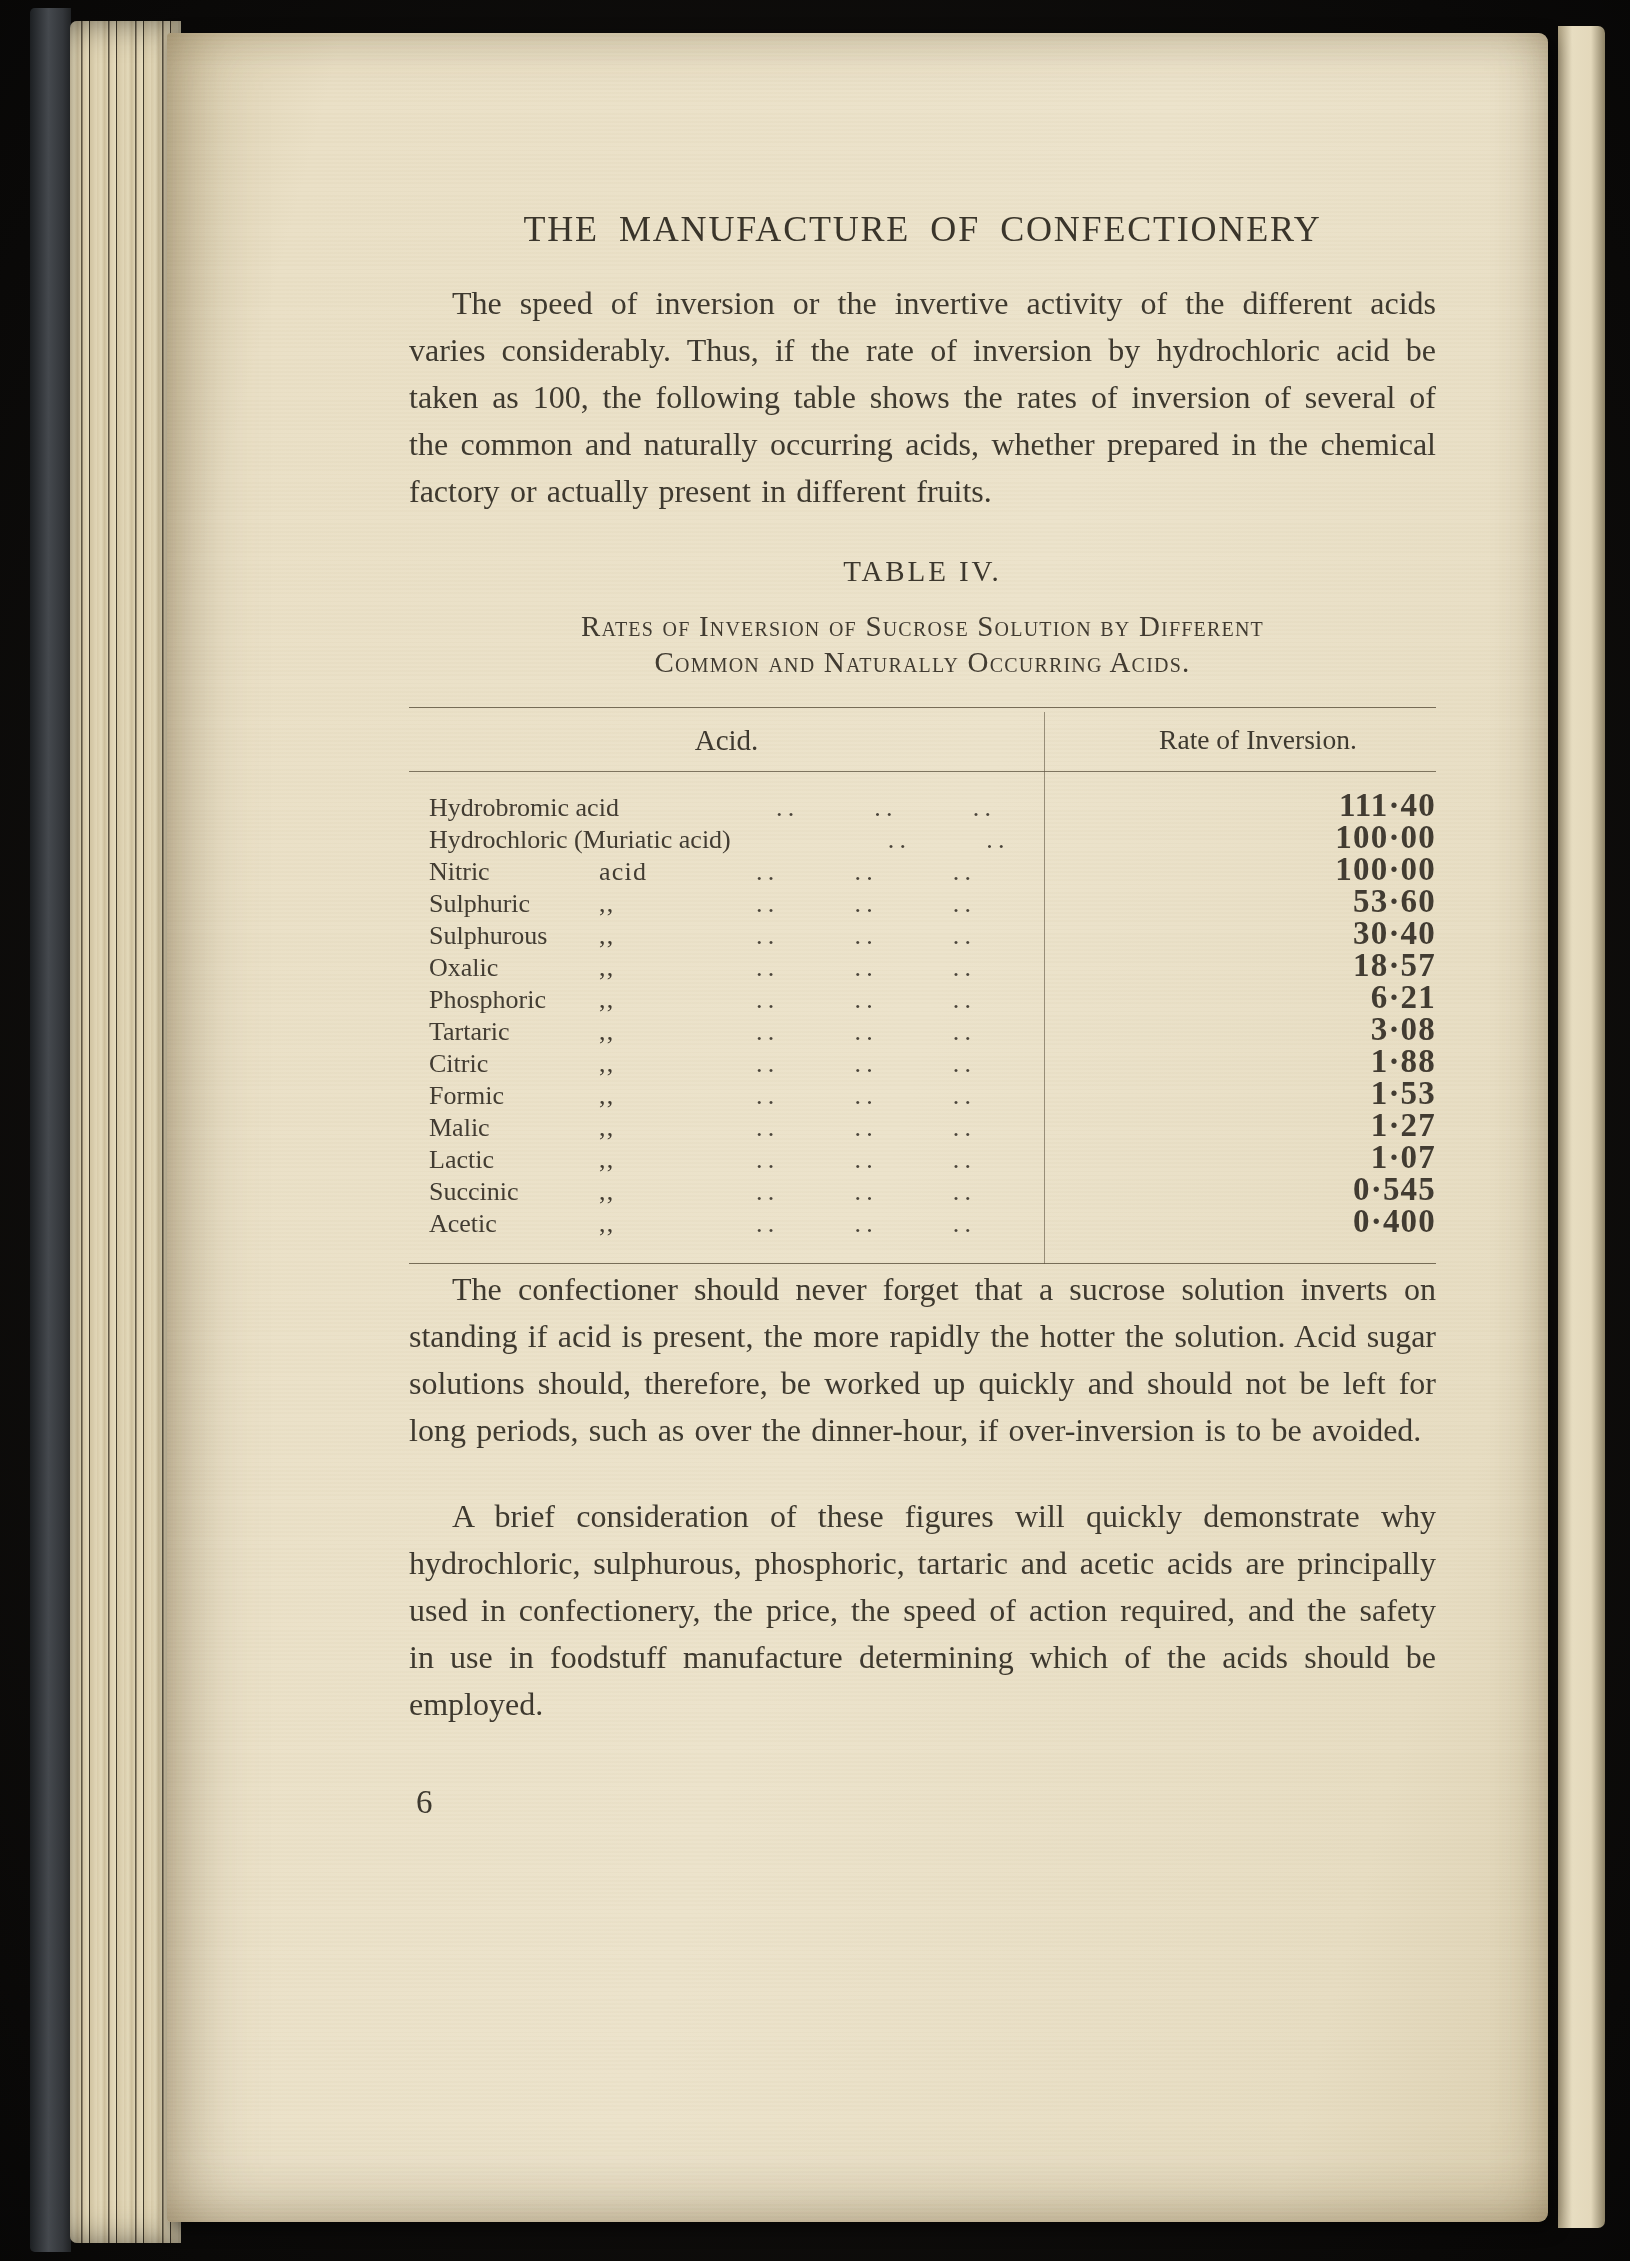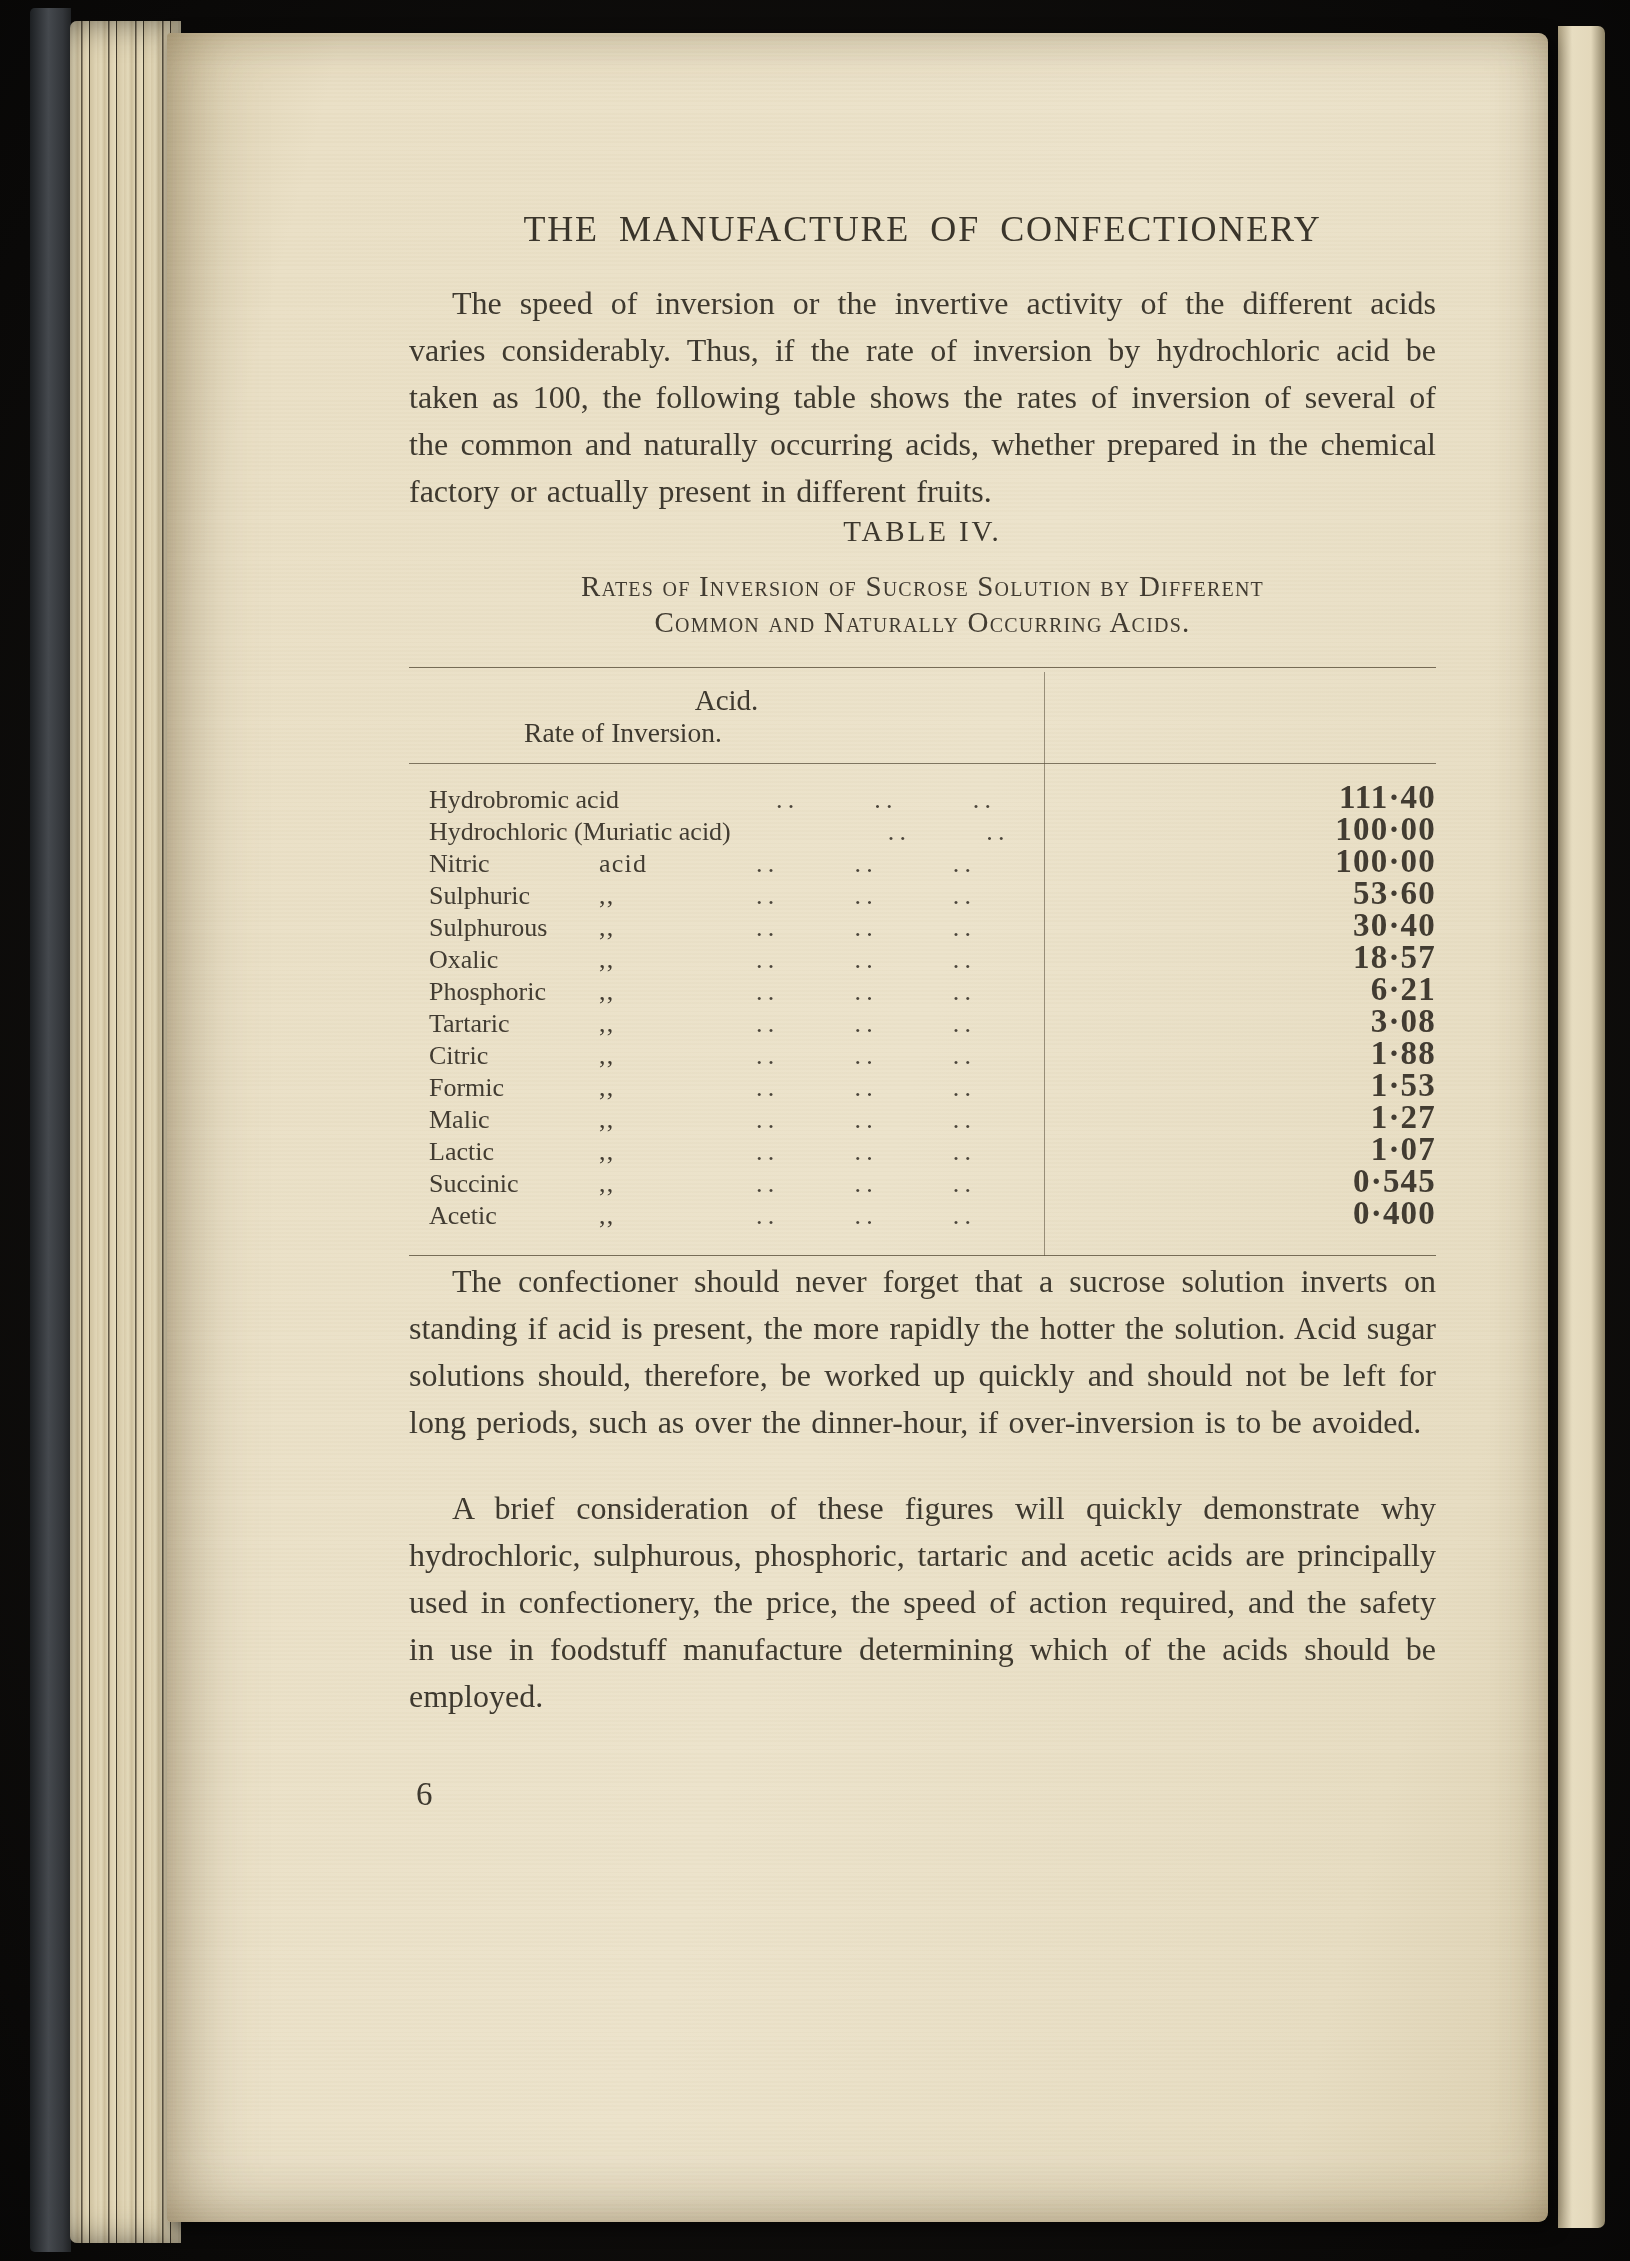--- a/index.html
+++ b/index.html
@@ -57,33 +57,33 @@
   }
   .para {
     font-size:32px; line-height:47px; text-align:justify; text-indent:43px;
     color:#3e392f; word-spacing:2.3px;
   }
   .para.first { margin-top:30px; }
   .para.after-table { margin-top:39px; text-indent:43px; }
   .para.follow { margin-top:1.2px; }
 
   .table-caption {
-    text-align:center; font-size:29px; letter-spacing:2.9px; color:#3d382e;
+    margin-top:40px; text-align:center; font-size:29px; letter-spacing:2.9px; color:#3d382e;
   }
   .table-subtitle {
     margin-top:20px; text-align:center; font-variant:small-caps;
     font-size:29px; line-height:36px; letter-spacing:1.2px; color:#413b31;
   }
 
   .acid-table { position:relative; margin-top:27px; border-top:1.8px solid rgba(80,70,50,.75); }
   .acid-table .vline {
     position:absolute; left:635px; top:3.5px; bottom:0; width:1.2px;
     background:rgba(95,85,65,.6);
   }
-  .thead { display:flex; padding:16.4px 0 14px 0; border-bottom:1.8px solid rgba(80,70,50,.7);flex-direction:column; }
+  .thead { display:flex; padding:16.4px 0 14px 0; border-bottom:1.8px solid rgba(80,70,50,.7); }
   .th-acid { width:635px; text-align:center; font-size:29px; color:#3e392f; }
   .th-rate { width:392px; text-align:center; font-size:27.5px; color:#3e392f;padding-left:36px; }
   .tbody { padding:15px 0 28px 0; border-bottom:1.8px solid rgba(80,70,50,.75); }
   .trow { display:flex; height:32px; align-items:baseline; font-size:26px; color:#423c32; }
   .tcell-acid { width:635px; display:flex; padding-left:20px; align-items:flex-end; }
   .acid-name { min-width:170px; white-space:nowrap; }
   .acid-mid  { width:157px; white-space:nowrap; letter-spacing:1.2px; }
   .acid-leaders { flex:1; white-space:nowrap; letter-spacing:5.3px; word-spacing:63px; color:#4a443a; }
   .tcell-rate { width:392px; text-align:right; font-size:33px; letter-spacing:1.2px; color:#423c32;font-weight:bold; }
 

